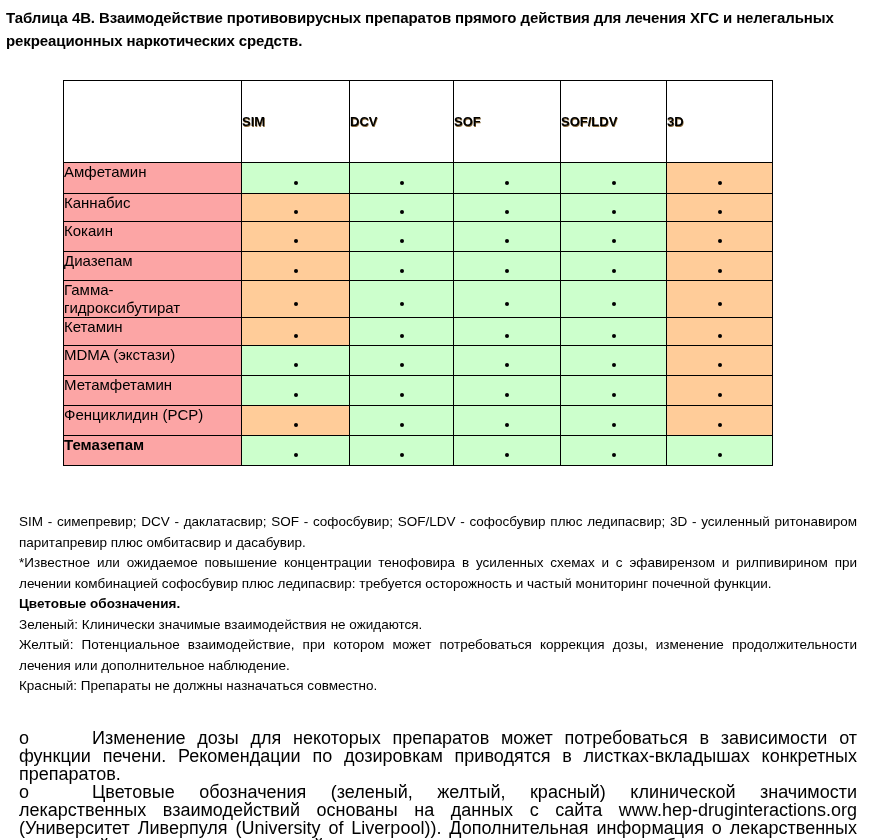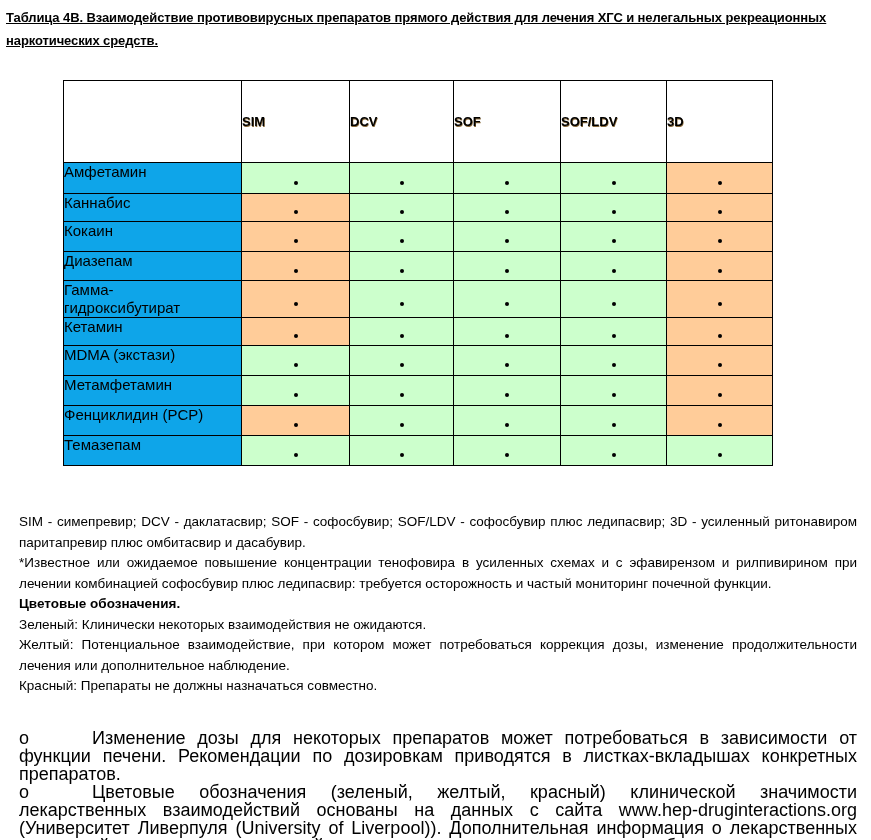--- a/index.html
+++ b/index.html
@@ -1,21 +1,21 @@
 <!DOCTYPE html>
 <html><head>
 <meta charset="utf-8">
 <style>
   html, body { margin:0; padding:0; background:#ffffff; }
   body { width:871px; height:840px; position:relative; overflow:hidden; font-family:"Liberation Sans", sans-serif; color:#000; }
-  .title { position:absolute; left:6px; top:6px; width:860px; font-size:13px; font-weight:bold; line-height:23px; letter-spacing:-0.1px;text-decoration:underline; }
+  .title { position:absolute; left:6px; top:6px; width:860px; font-size:15px; font-weight:bold; line-height:23px; letter-spacing:-0.1px; }
   table.grid { position:absolute; left:63px; top:80px; border-collapse:collapse; table-layout:fixed; }
   table.grid td, table.grid th { border:1.5px solid #000; padding:0; }
   th.hcell { height:81px; font-size:13px; font-weight:bold; text-align:left; vertical-align:middle; text-shadow:0.5px 0.5px 0 #8a6a3a; }
-  td.rowlabel { font-size:15px; vertical-align:top; padding-left:1px; line-height:18px; background:#0ea5e9; }
+  td.rowlabel { font-size:15px; vertical-align:top; padding-left:1px; line-height:18px; background:#fca5a5; }
   td.cell { text-align:center; vertical-align:middle; font-size:14px; }
   td.cell .dot { display:inline-block; width:4px; height:4px; background:#000; border-radius:50%; margin-top:12px; }
   .green { background:#CCFFCC; }
   .orange { background:#FFCC99; }
   .notes { position:absolute; left:19px; top:512px; width:838px; font-size:13.5px; line-height:20.5px; }
   .notes p { margin:0; text-align:justify; }
   .notes .bold { font-weight:bold; }
   .bullets { position:absolute; left:19px; top:729px; width:838px; font-size:18px; line-height:18px; }
   .bullets p { margin:0; text-align:justify; }
   .bullets .marker { display:inline-block; width:73px; }
@@ -110,36 +110,36 @@
         <td class="cell orange"><span class="dot"></span></td>
       </tr>
       <tr style="height: 30px;">
         <td class="rowlabel">Фенциклидин (PCP)</td>
         <td class="cell orange"><span class="dot"></span></td>
         <td class="cell green"><span class="dot"></span></td>
         <td class="cell green"><span class="dot"></span></td>
         <td class="cell green"><span class="dot"></span></td>
         <td class="cell orange"><span class="dot"></span></td>
       </tr>
-      <tr style="height: 30px;">
+      <tr style="height: 30px; font-weight: bold;">
         <td class="rowlabel">Темазепам</td>
         <td class="cell green"><span class="dot"></span></td>
         <td class="cell green"><span class="dot"></span></td>
         <td class="cell green"><span class="dot"></span></td>
         <td class="cell green"><span class="dot"></span></td>
         <td class="cell green"><span class="dot"></span></td>
       </tr>
     </tbody>
 </table>
 
 <div class="notes">
   <p>SIM - симепревир; DCV - даклатасвир; SOF - софосбувир; SOF/LDV - софосбувир плюс ледипасвир; 3D - усиленный ритонавиром паритапревир плюс омбитасвир и дасабувир.</p>
   <p>*Известное или ожидаемое повышение концентрации тенофовира в усиленных схемах и с эфавирензом и рилпивирином при лечении комбинацией софосбувир плюс ледипасвир: требуется осторожность и частый мониторинг почечной функции.</p>
   <p class="bold">Цветовые обозначения.</p>
-  <p>Зеленый: Клинически некоторых взаимодействия не ожидаются.</p>
+  <p>Зеленый: Клинически значимые взаимодействия не ожидаются.</p>
   <p>Желтый: Потенциальное взаимодействие, при котором может потребоваться коррекция дозы, изменение продолжительности лечения или дополнительное наблюдение.</p>
   <p>Красный: Препараты не должны назначаться совместно.</p>
 </div>
 
 <div class="bullets">
   <p><span class="marker">o</span><span>Изменение дозы для некоторых препаратов может потребоваться в зависимости от функции печени. Рекомендации по дозировкам приводятся в листках-вкладышах конкретных препаратов.</span></p>
   <p><span class="marker">o</span><span>Цветовые обозначения (зеленый, желтый, красный) клинической значимости лекарственных взаимодействий основаны на данных с сайта  www.hep-druginteractions.org  (Университет Ливерпуля (University of Liverpool)). Дополнительная информация о лекарственных взаимодействиях, расширенный перечень препаратов, подробные данные о фармакокинетическом взаимодействии и коррекции доз размещена на вышеуказанном веб-сайте.</span></p>
 </div>
 
 </body></html>

